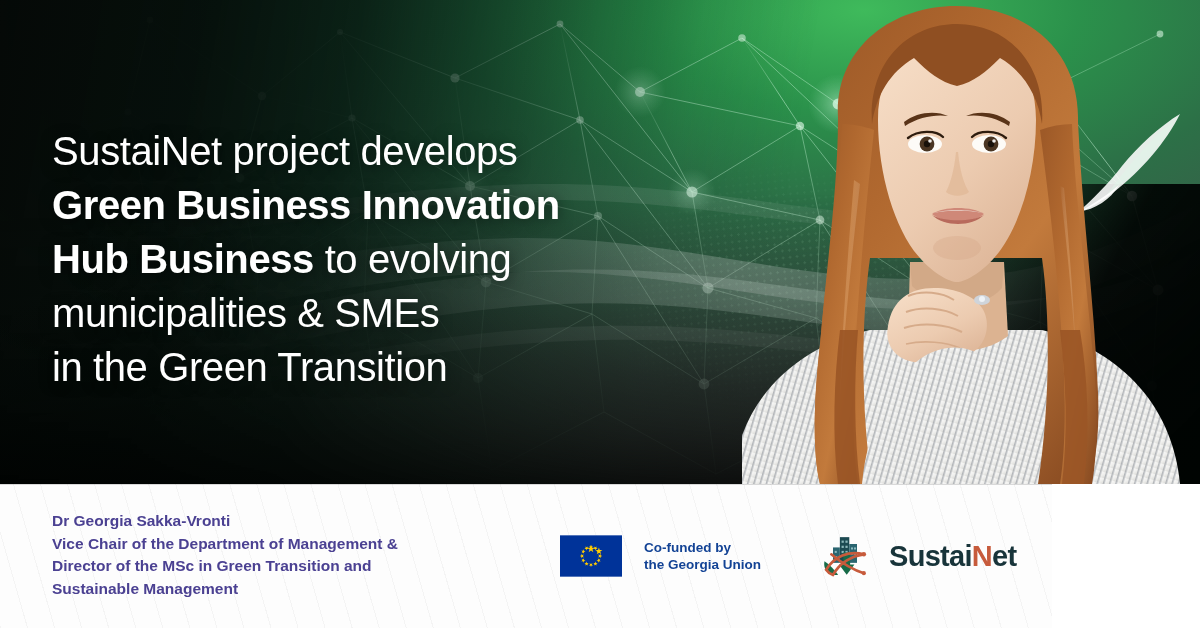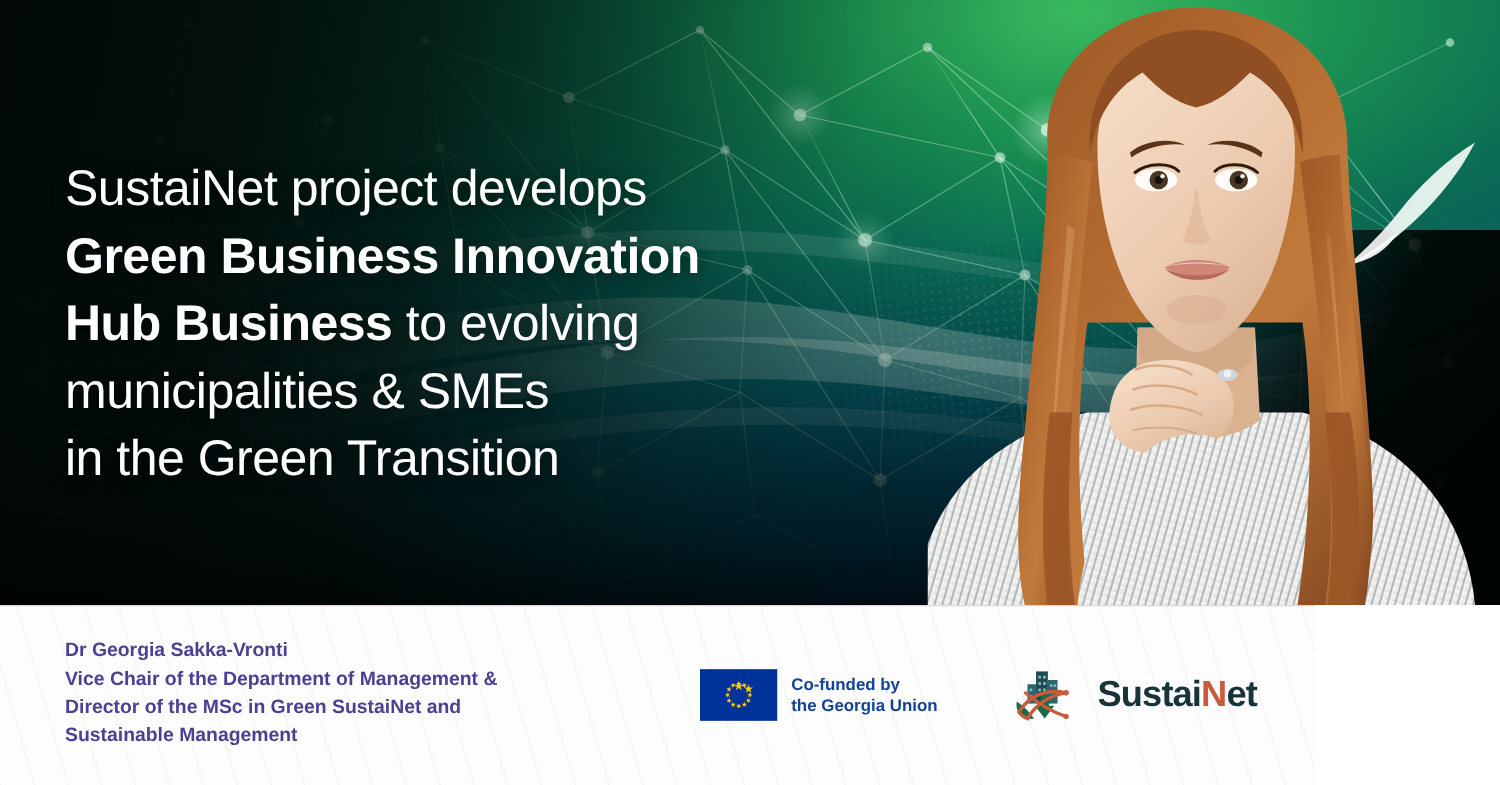--- a/index.html
+++ b/index.html
@@ -15,21 +15,21 @@
     position:relative;
     width:1200px; height:628px;
     overflow:hidden;
   }
 
   
   .hero {
     position:absolute; left:0; top:0;
     width:1200px; height:484px;
     overflow:hidden;
-    background:#0369a1;
+    background:#737373;
   }
 
   
   .hero-grad-a {
     position:absolute; inset:0;
     background:
       radial-gradient(115% 140% at 78% 6%,
         #2fa84f 0%, #1f9443 14%, #147c39 28%,
         #0c6130 42%, #07insert 0%, #064526 54%,
         #052e1c 70%, #031610 84%, #020807 100%);
@@ -151,21 +151,21 @@
   .speaker .name { font-weight:700; display:block; }
   .speaker .role { font-weight:600; display:block; }
 
   .logos {
     position:absolute; left:556px; top:0;
     height:144px; width:640px;
     display:flex; align-items:center; gap:0;
   }
 
   
-  .eu-logo { display:flex; align-items:center; gap:11px; margin-left:4px; }
+  .eu-logo { display:flex; align-items:center; gap:22px; margin-left:4px; }
   .eu-flag { width:62px; height:42px; flex:0 0 auto; }
   .eu-flag svg { width:100%; height:100%; display:block; }
   .eu-text {
     color:#134395; font-size:13.5px; font-weight:700; line-height:17px;
     white-space:nowrap;
   }
 
   
   .sn-logo { display:flex; align-items:center; gap:18px; margin-left:58px; }
   .sn-mark { width:52px; height:48px; flex:0 0 auto; }
@@ -446,21 +446,21 @@
 
   </div>
 
   <div class="footer">
     <div class="footer-stripes"></div>
     <div class="footer-topline"></div>
 
     <div class="speaker">
       <span class="name">Dr Georgia Sakka-Vronti</span>
       <span class="role">Vice Chair of the Department of Management &amp;</span>
-      <span class="role">Director of the MSc in Green SustaiNet and</span>
+      <span class="role">Director of the MSc in Green Transition and</span>
       <span class="role">Sustainable Management</span>
     </div>
 
     <div class="logos">
 
       <div class="eu-logo">
         <span class="eu-flag">
           <svg viewBox="0 0 90 60">
             <rect width="90" height="60" fill="#003399"></rect>
             <g fill="#FFCC00">

